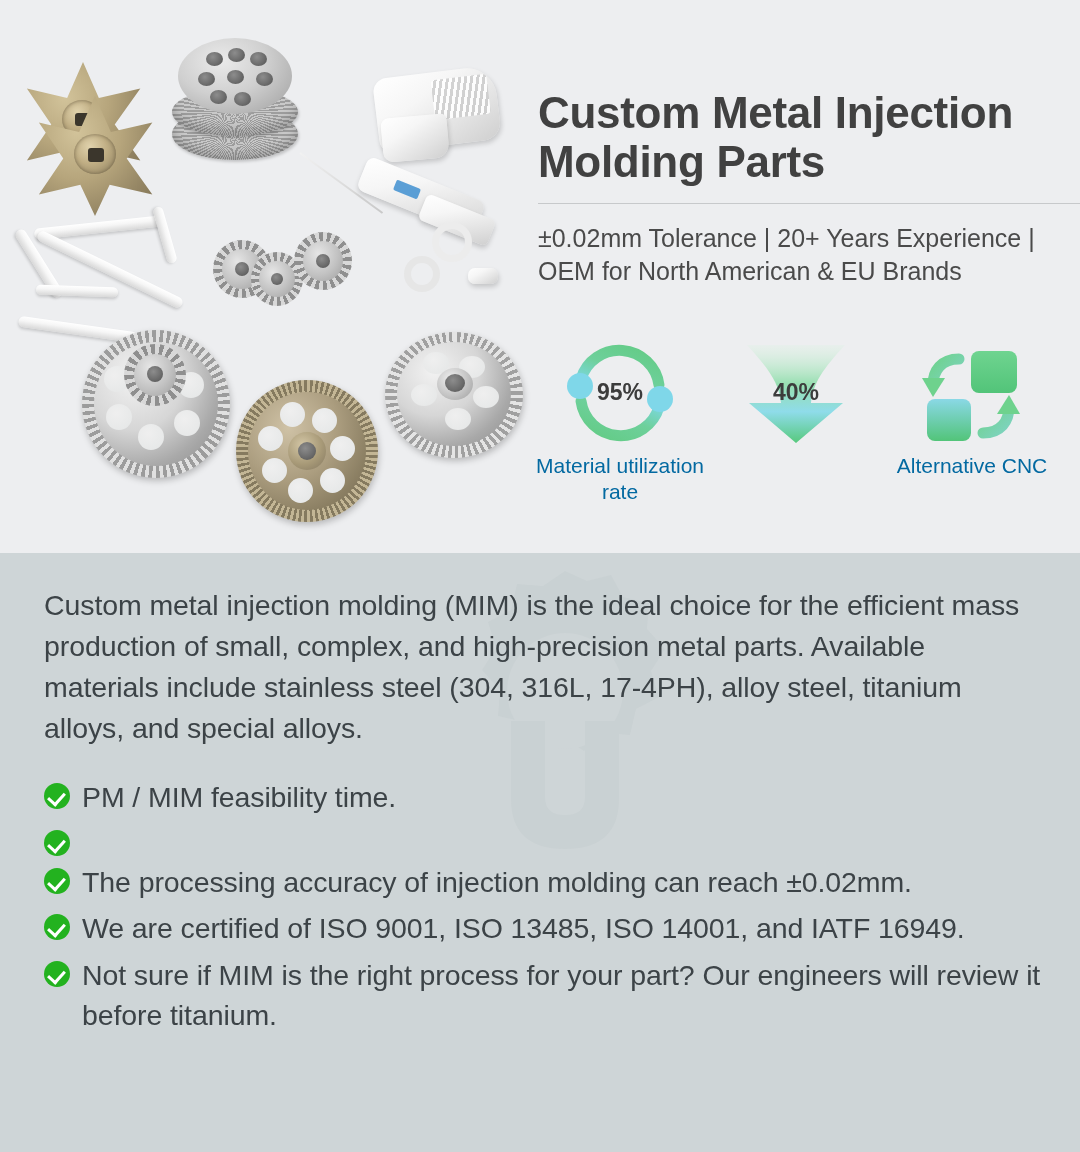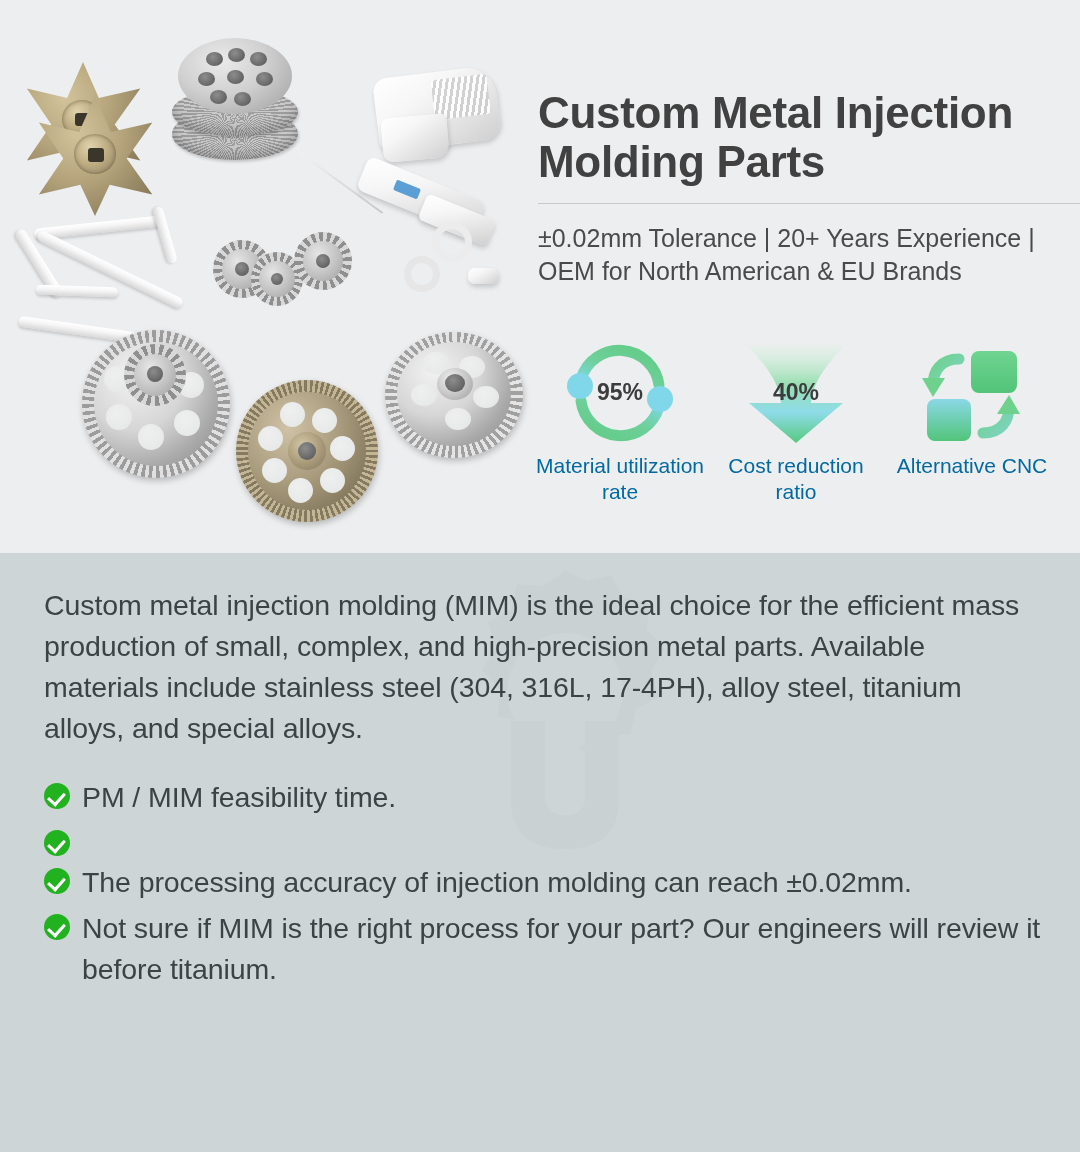--- a/index.html
+++ b/index.html
@@ -337,21 +337,20 @@
                 <stop offset="0" stop-color="#d9f2e0" stop-opacity="0.25"></stop>
                 <stop offset="40%" stop-color="#88dca6" stop-opacity="0.85"></stop>
                 <stop offset="68%" stop-color="#8fdcea"></stop>
                 <stop offset="100%" stop-color="#57c97d"></stop>
               </linearGradient>
             </defs>
             <path d="M 10 6 C 32 30 42 44 44 64 L 12 64 L 59 104 L 106 64 L 74 64 C 76 44 86 30 108 6 Z" fill="url(#g2)"></path>
           </svg>
           <div class="stat-pct">40%</div>
         </div>
-        <div class="stat-label">Cost reduction ratio</div>
       </div>
 
       <div class="stat">
         <div class="stat-icon">
           <svg class="exch" width="106" height="100" viewBox="0 0 106 100">
             <defs>
               <linearGradient id="g3a" x1="0" y1="0" x2="0" y2="1">
                 <stop offset="0" stop-color="#6fd490"></stop>
                   <stop offset="100%" stop-color="#52c479"></stop>
               </linearGradient>
@@ -399,19 +398,23 @@
         </li>
         <li class="bullet">
           <span class="check"></span>
         </li>
         <li class="bullet">
           <span class="check"></span>
           <span class="bullet-text">The processing accuracy of injection molding can reach ±0.02mm.</span>
         </li>
         <li class="bullet">
           <span class="check"></span>
+          <span class="bullet-text">We are certified of ISO 9001, ISO 13485, ISO 14001, and IATF 16949.</span>
+        </li>
+        <li class="bullet">
+          <span class="check"></span>
           <span class="bullet-text">Not sure if MIM is the right process for your part? Our engineers will review it before titanium.</span>
         </li>
       </ul>
     </div>
   </section>
 
 </div>
 
 </body></html>

